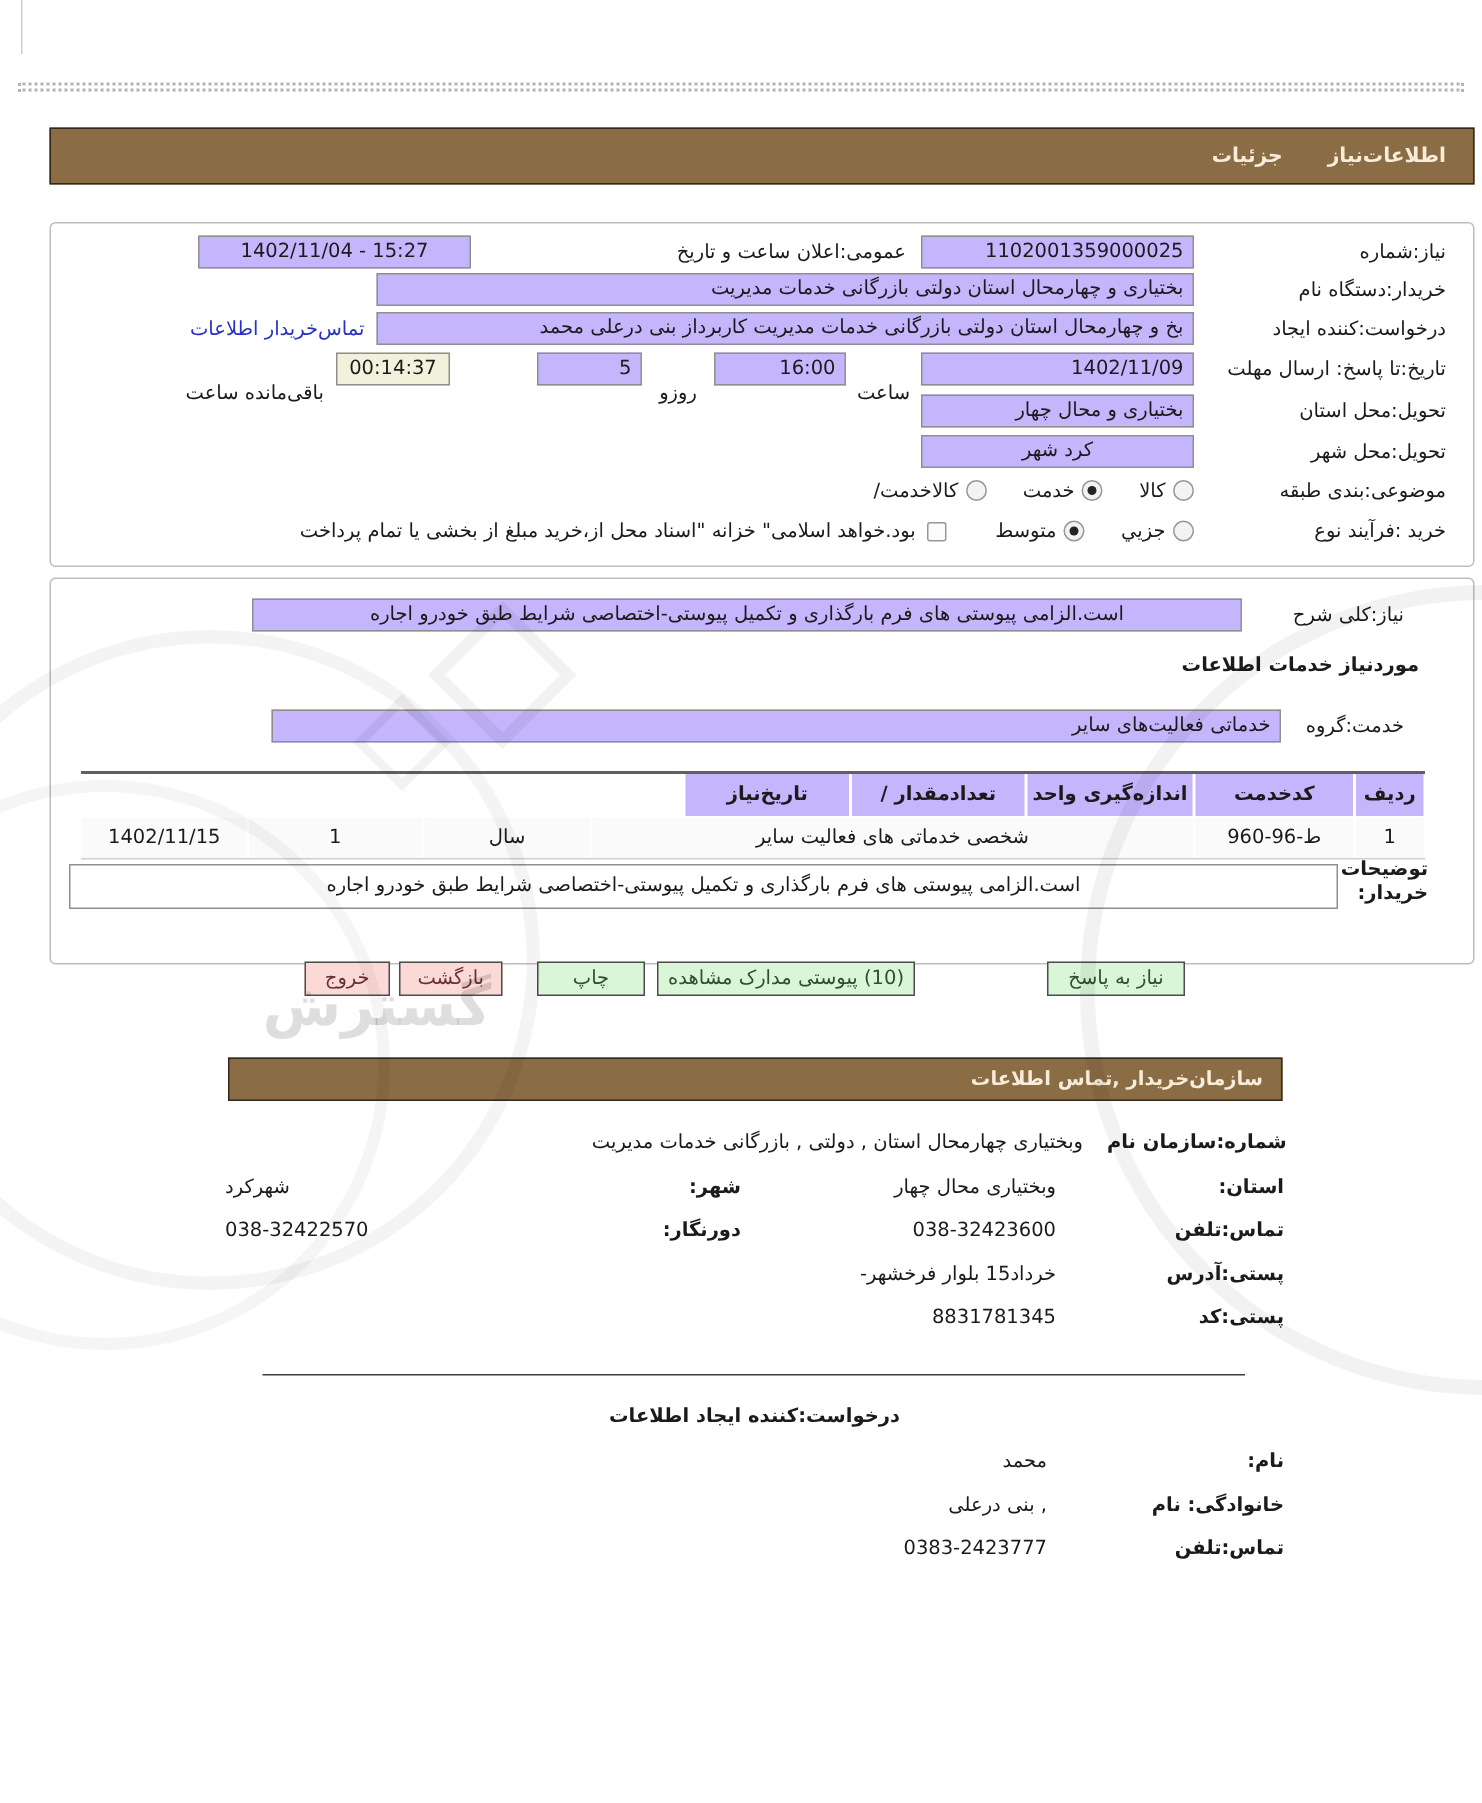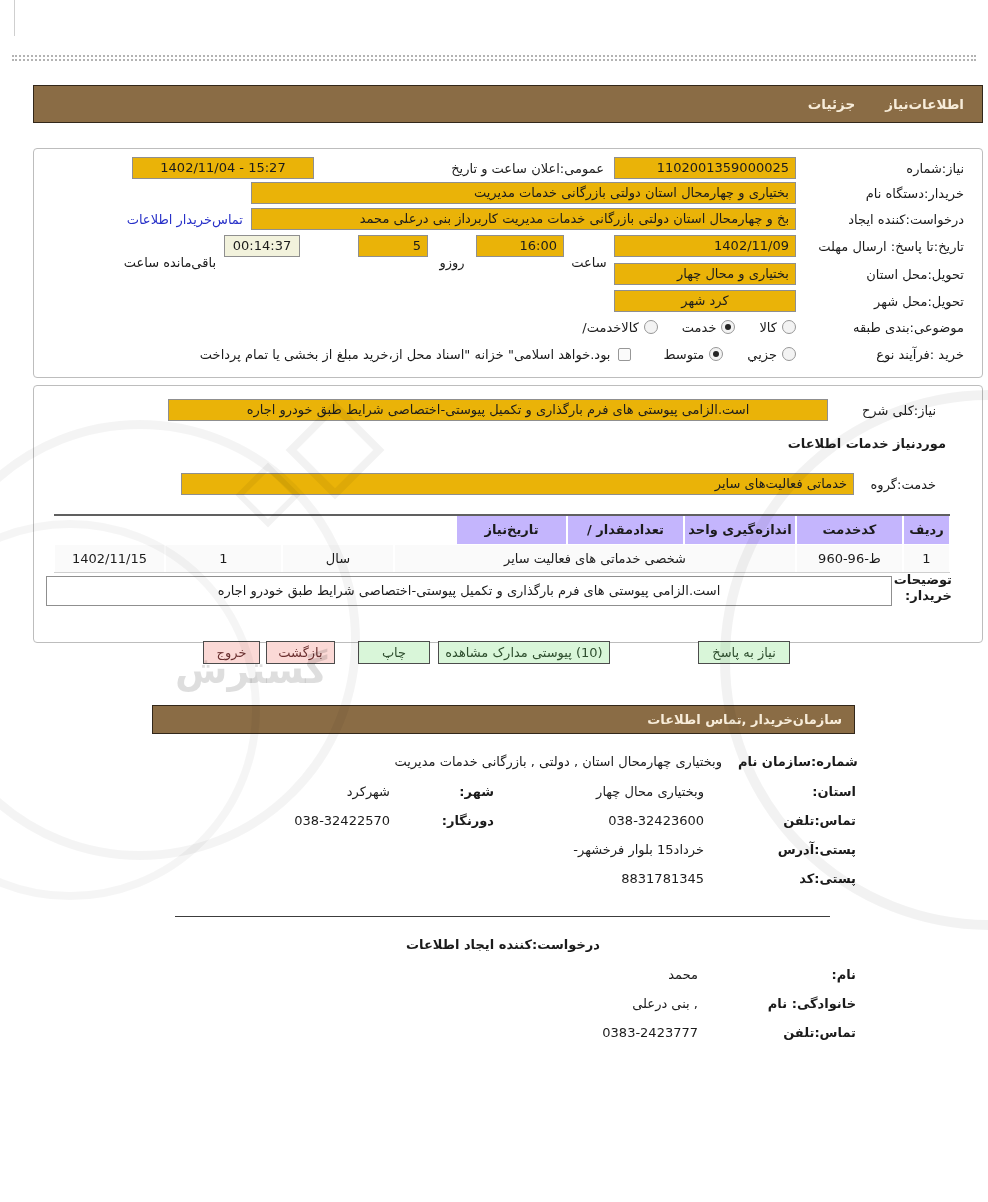--- a/index.html
+++ b/index.html
@@ -25,21 +25,21 @@
 
   .panel { position:absolute; left:33px; background:#fff; border:1px solid #bdbdbd; border-radius:4px; }
   #panel1 { top:148px; width:950px; height:230px; }
   #panel2 { top:385px; width:950px; height:258px; }
 
   .prow { position:absolute; right:0; left:0; height:24px; display:flex; flex-direction:row-reverse;
     align-items:center; padding-right:8px; }
   .prow2 { padding-right:36px; }
   .flabel { flex:none; width:178px; text-align:right; padding-right:10px; padding-left:8px; white-space:nowrap; }
   .b { font-weight:normal; }
-  .inp { flex:none; height:22px; line-height:20px; border:1px solid #8f8f8f; background:#eab308;
+  .inp { flex:none; height:22px; line-height:20px; border:1px solid #8f8f8f; background:#c4b5fd;
     padding:0 6px; text-align:right; white-space:nowrap; overflow:hidden; }
   .inp.c { text-align:center; }
   .countdown { background:#f2f2dc; text-align:center; }
   .small-lbl { flex:none; text-align:center; white-space:nowrap;margin-top:32px; }
   .link { color:#2730c8; margin-right:8px; white-space:nowrap; cursor:pointer; }
 
   .opt { display:flex; flex-direction:row-reverse; align-items:center; margin-left:24px; }
   .radio { flex:none; width:14px; height:14px; border-radius:50%; border:1px solid #979797;
     background:#f3f3f3; position:relative; margin-left:5px; }
   .radio.checked::after { content:""; position:absolute; inset:3px; border-radius:50%; background:#242424; }
@@ -70,21 +70,21 @@
   .btn.pink { background:#fbd9d6; color:#6b3030; }
 
   .contact { position:absolute; left:150px; top:745px; width:706px; }
   .creator { position:absolute; left:150px; top:930px; width:706px; }
   .crow { display:flex; flex-direction:row-reverse; align-items:center; height:29px; }
   .cl { flex:none; width:118px; font-weight:bold; text-align:right; white-space:nowrap; }
   .cv { flex:none; width:244px; text-align:right; padding-right:34px; padding-left:6px; white-space:nowrap; }
   .cv.wide { width:588px; padding-right:16px; }
   .cv.pad40 { padding-right:40px; }
   .cl2 { flex:none; width:104px; font-weight:bold; text-align:right; white-space:nowrap; }
-  .cv2 { flex:none; width:240px; text-align:right; white-space:nowrap; }
+  .cv2 { flex:none; width:240px; text-align:left; white-space:nowrap; }
   .sep-hr { position:absolute; left:175px; top:916px; width:655px; border-top:1px solid #3c3c3c; }
   .ctitle { text-align:center; font-weight:bold; height:30px; line-height:30px; }
 
   
   .wm { position:absolute; pointer-events:none; z-index:50; }
   .wm-c1 { left:720px; top:390px; width:540px; height:540px; border:10px solid rgba(0,0,0,0.05); border-radius:50%; }
   .wm-c2 { left:-80px; top:420px; width:440px; height:440px; border:9px solid rgba(0,0,0,0.045); border-radius:50%; }
   .wm-c3 { left:-120px; top:520px; width:380px; height:380px; border:8px solid rgba(0,0,0,0.04); border-radius:50%; }
   .wm-d1 { left:300px; top:415px; width:70px; height:70px; border:8px solid rgba(0,0,0,0.05); transform:rotate(45deg); }
   .wm-d2 { left:245px; top:472px; width:46px; height:46px; border:6px solid rgba(0,0,0,0.05); transform:rotate(45deg); }

